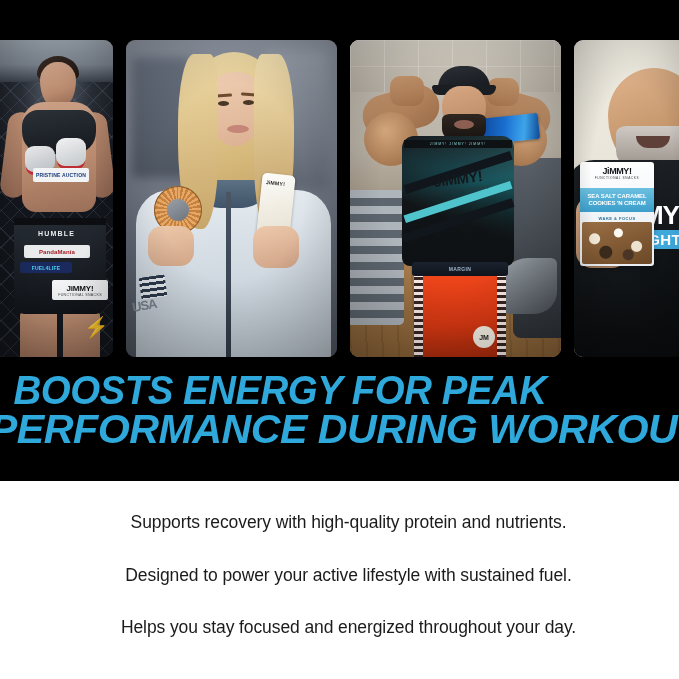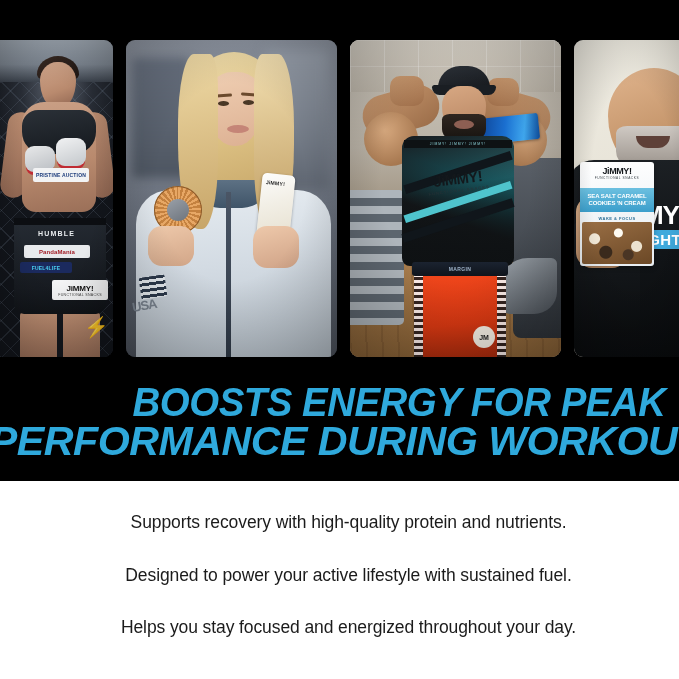--- a/index.html
+++ b/index.html
@@ -506,22 +506,22 @@
   
   .ph-vig {
     position:absolute; inset:0;
     background:radial-gradient(ellipse 88% 78% at 50% 45%, rgba(0,0,0,0) 40%, rgba(0,0,0,.34) 100%);
     pointer-events:none;
   }
 
   
   .headline {
     position:absolute;
-    left:0; top:382px; width:679px;
-    text-align:right;
+    left:0; top:370px; width:679px;
+    text-align:left;
   }
   .headline .hl {
     display:block;
     font-family:"Liberation Sans", sans-serif;
     font-weight:700;
     font-style:italic;
     color:#2FA9DC;
     text-transform:uppercase;
     line-height:1.03;
     white-space:nowrap;

